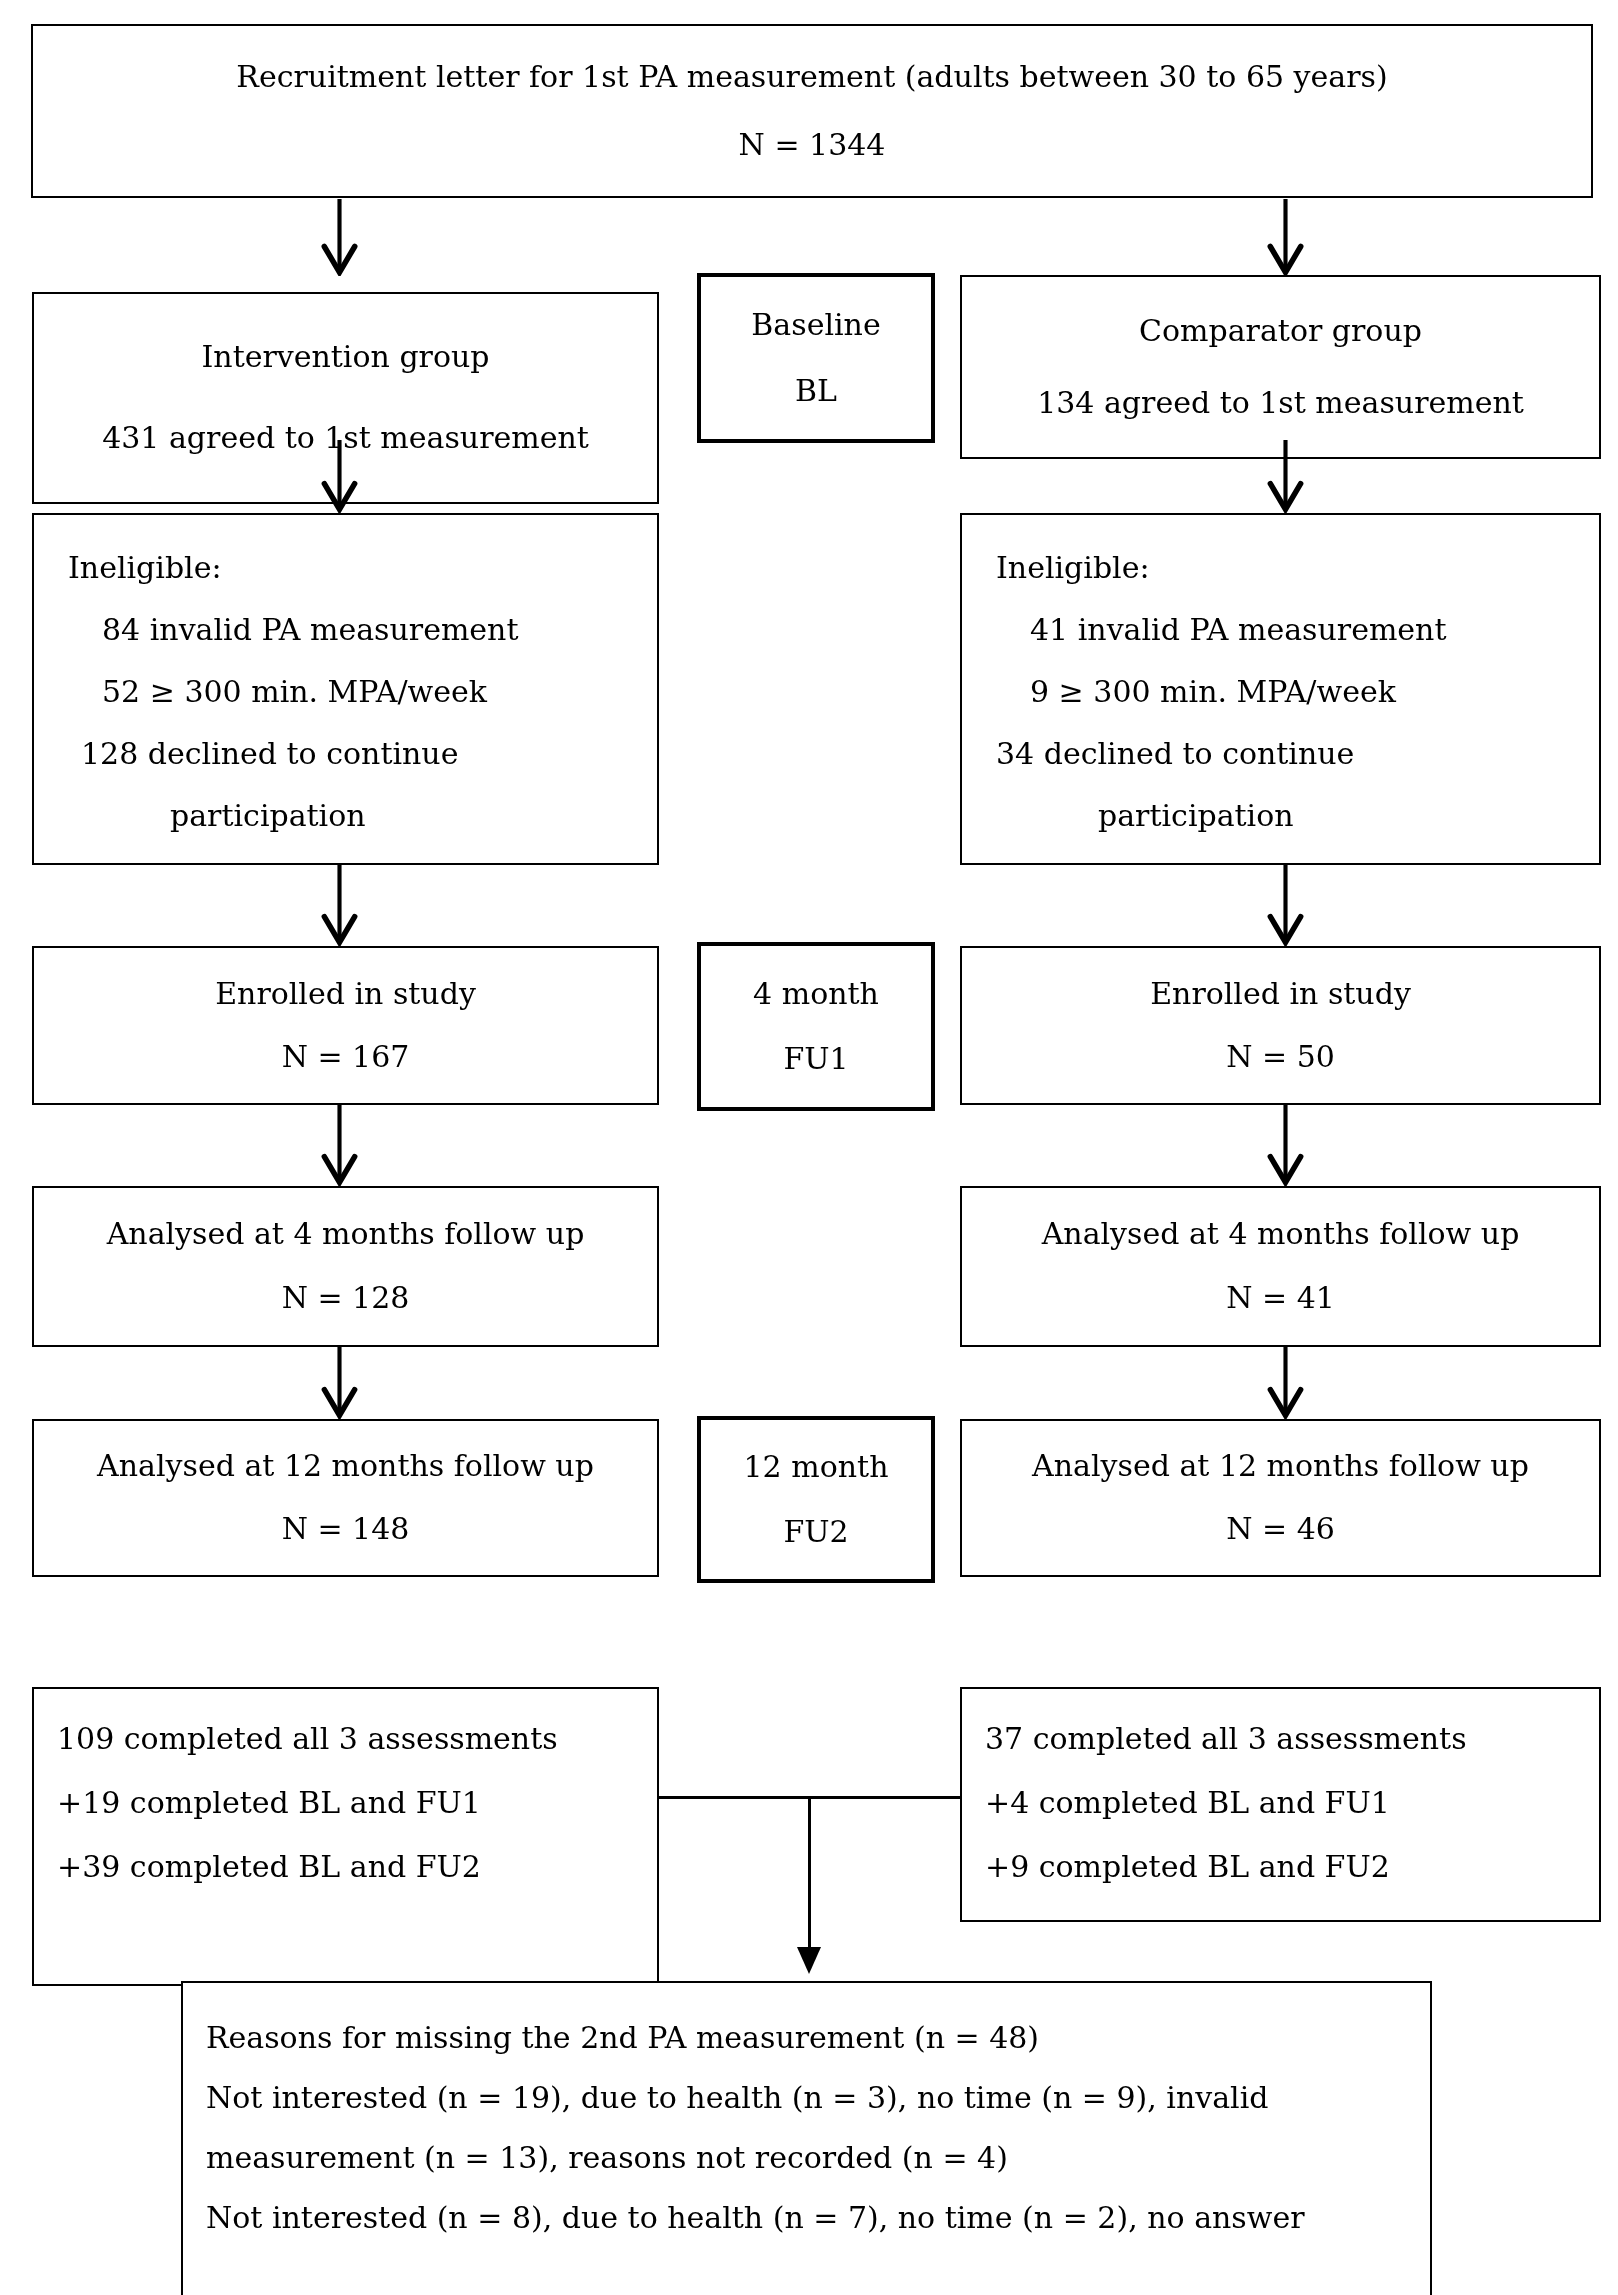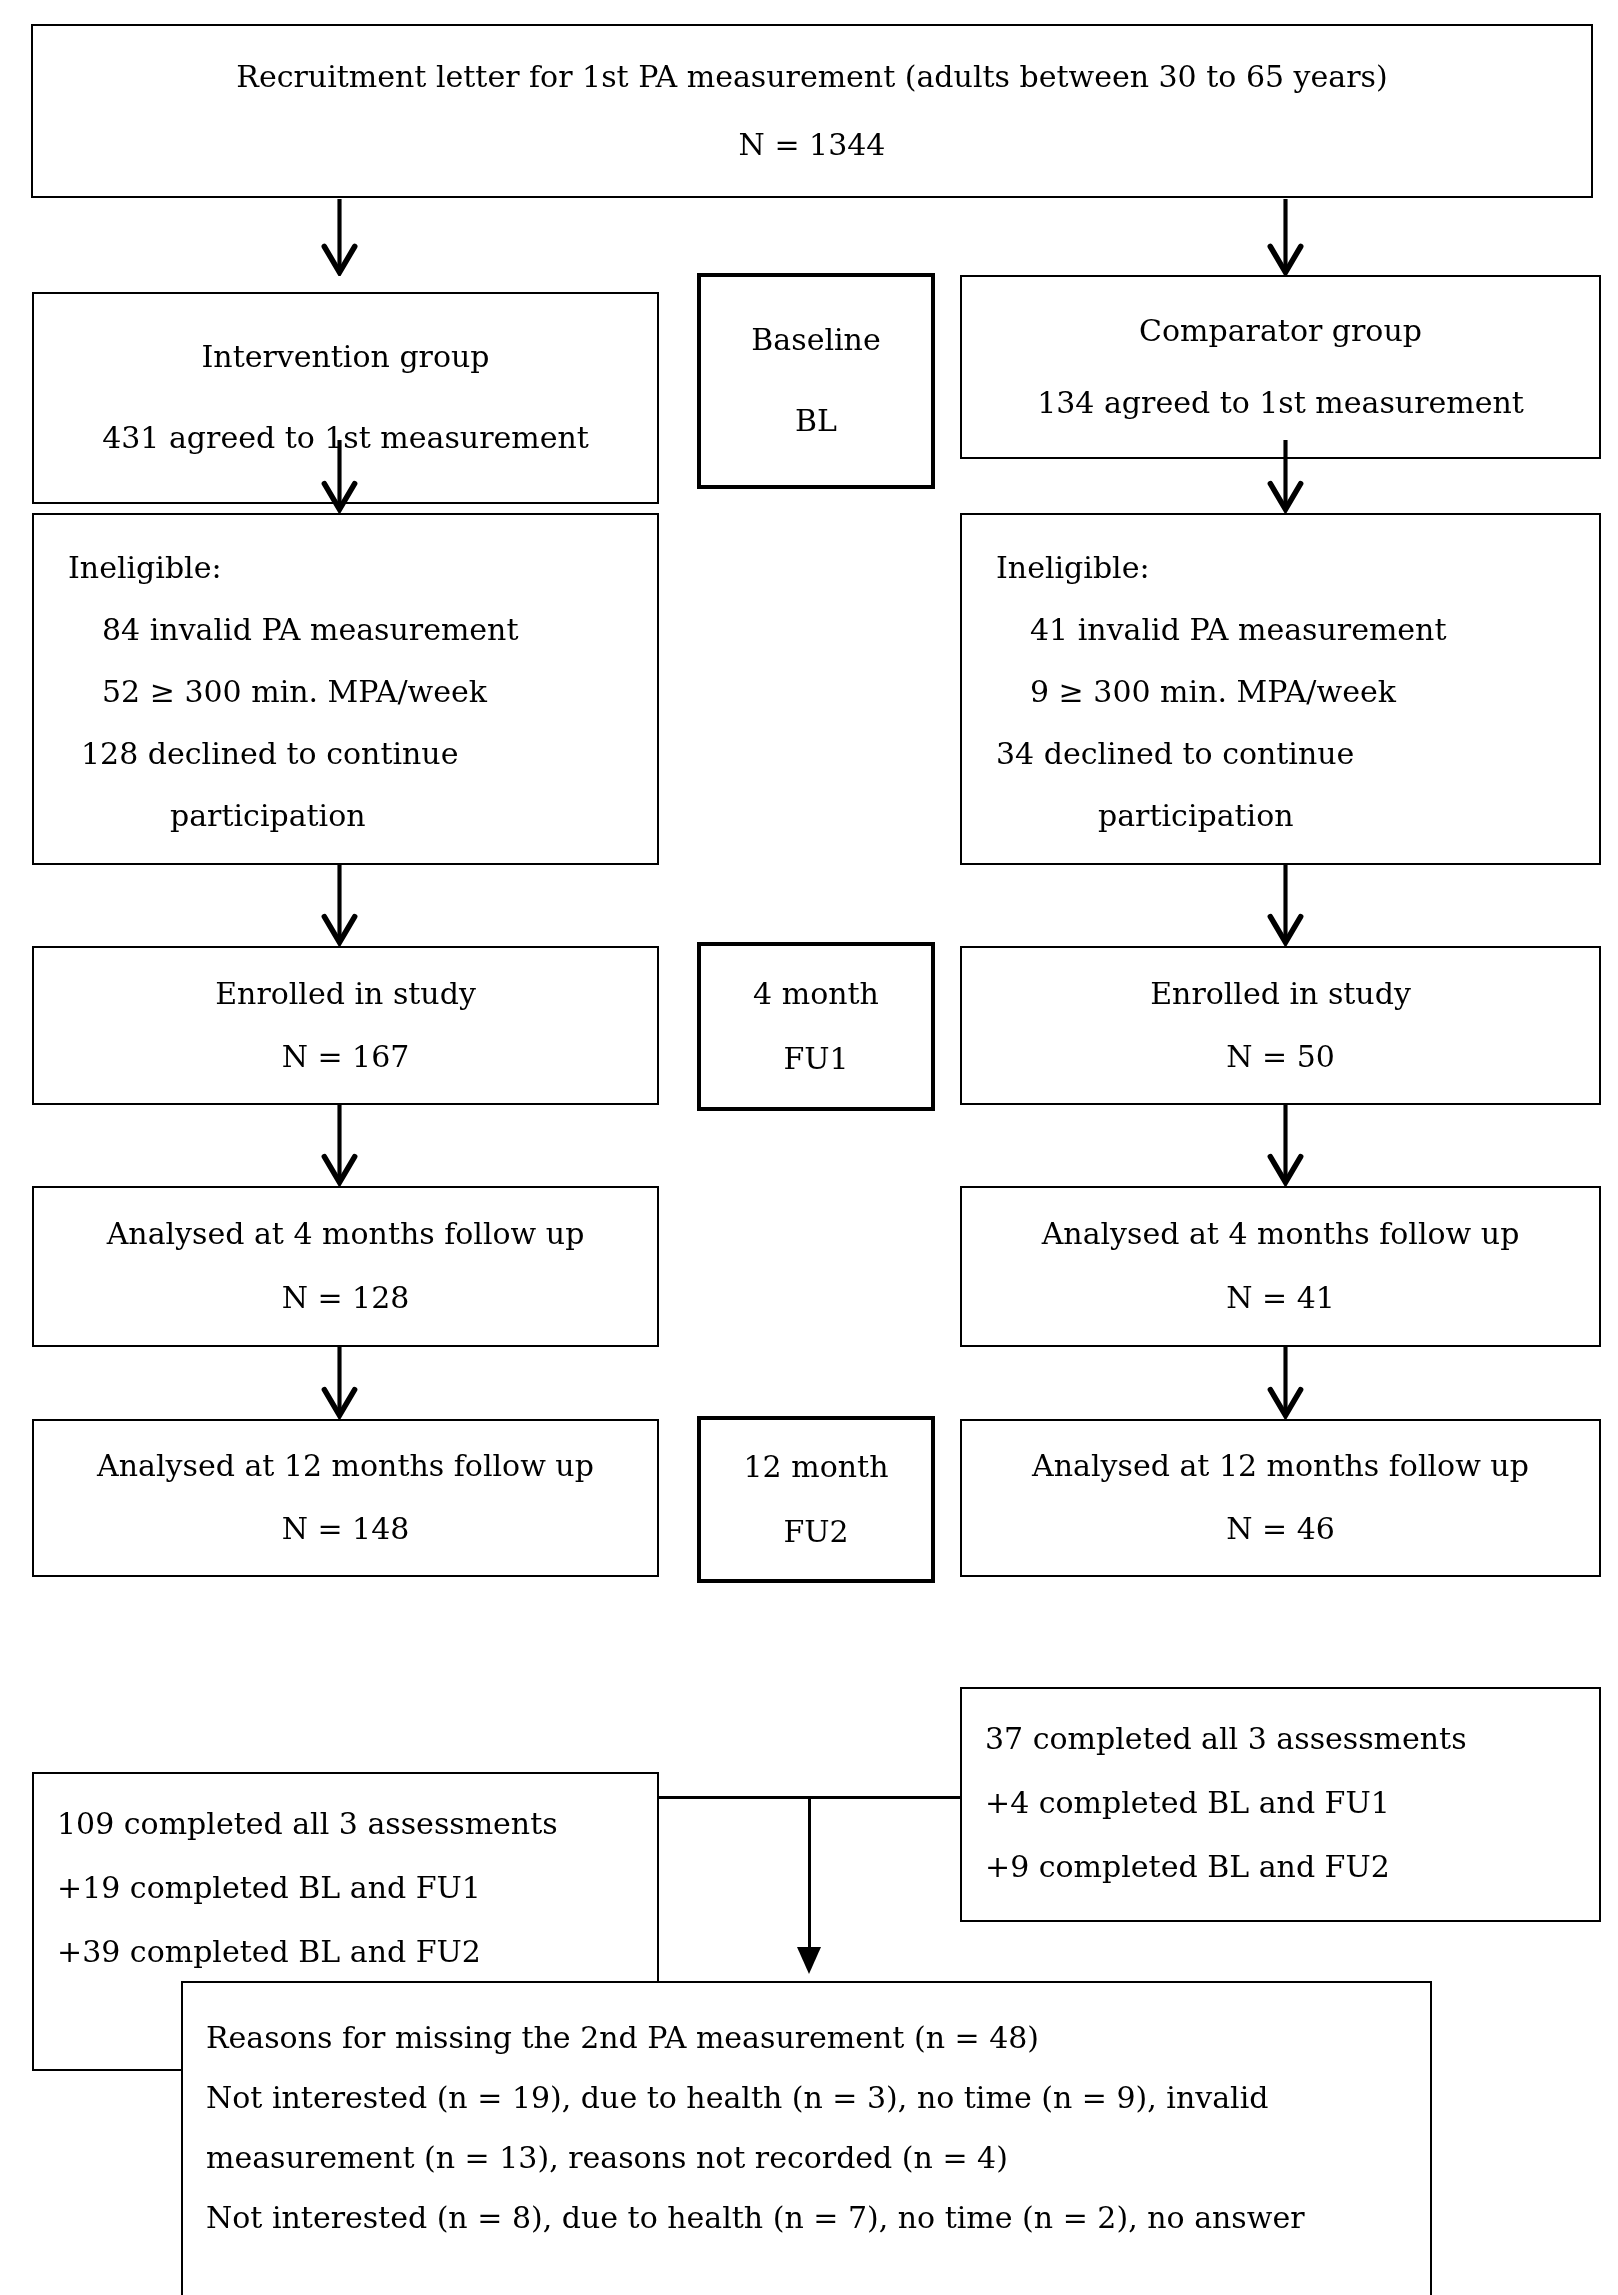--- a/index.html
+++ b/index.html
@@ -58,21 +58,21 @@
   <svg class="arrow" style="left:1267px;top:199px" width="37" height="77" viewBox="0 0 80 167">
     <line x1="40" y1="0" x2="40" y2="157" stroke="#000" stroke-width="9"></line>
     <polyline points="7,103 40,159 73,103" fill="none" stroke="#000" stroke-width="12" stroke-linecap="round"></polyline>
   </svg>
 
   <div class="box center2" style="left:32px;top:292px;width:627px;height:212px">
     <div class="t">Intervention group</div>
     <div class="t">431 agreed to 1st measurement</div>
   </div>
 
-  <div class="box stage center2" style="left:697px;top:273px;width:238px;height:216px">
+  <div class="box stage center2" style="left:697px;top:273px;width:238px;height:170px">
     <div class="t">Baseline</div>
     <div class="t">BL</div>
   </div>
 
   <div class="box center2" style="left:960px;top:275px;width:641px;height:184px">
     <div class="t">Comparator group</div>
     <div class="t">134 agreed to 1st measurement</div>
   </div>
 
   <svg class="arrow" style="left:321px;top:440px" width="37" height="73" viewBox="0 0 80 159">
@@ -160,21 +160,21 @@
   <div class="box stage center2" style="left:697px;top:1416px;width:238px;height:167px">
     <div class="t">12 month</div>
     <div class="t">FU2</div>
   </div>
 
   <div class="box center2" style="left:960px;top:1419px;width:641px;height:158px">
     <div class="t">Analysed at 12 months follow up</div>
     <div class="t">N = 46</div>
   </div>
 
-  <div class="box comp" style="left:32px;top:1772px;width:627px;height:299px">
+  <div class="box comp" style="left:32px;top:1687px;width:627px;height:299px">
     <div class="row">109 completed all 3 assessments</div>
     <div class="row">+19 completed BL and FU1</div>
     <div class="row">+39 completed BL and FU2</div>
   </div>
 
   <div class="box comp" style="left:960px;top:1687px;width:641px;height:235px">
     <div class="row">37 completed all 3 assessments</div>
     <div class="row">+4 completed BL and FU1</div>
     <div class="row">+9 completed BL and FU2</div>
   </div>

